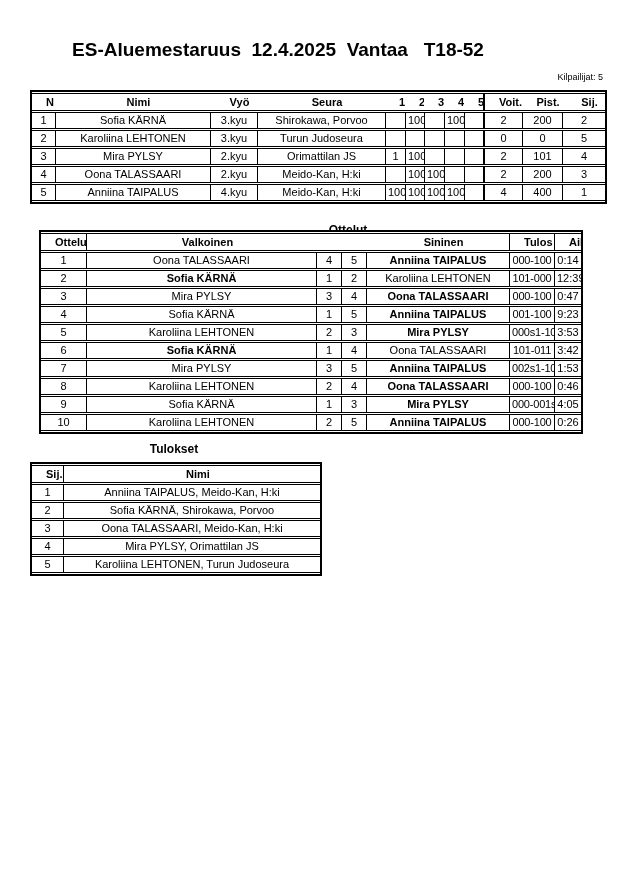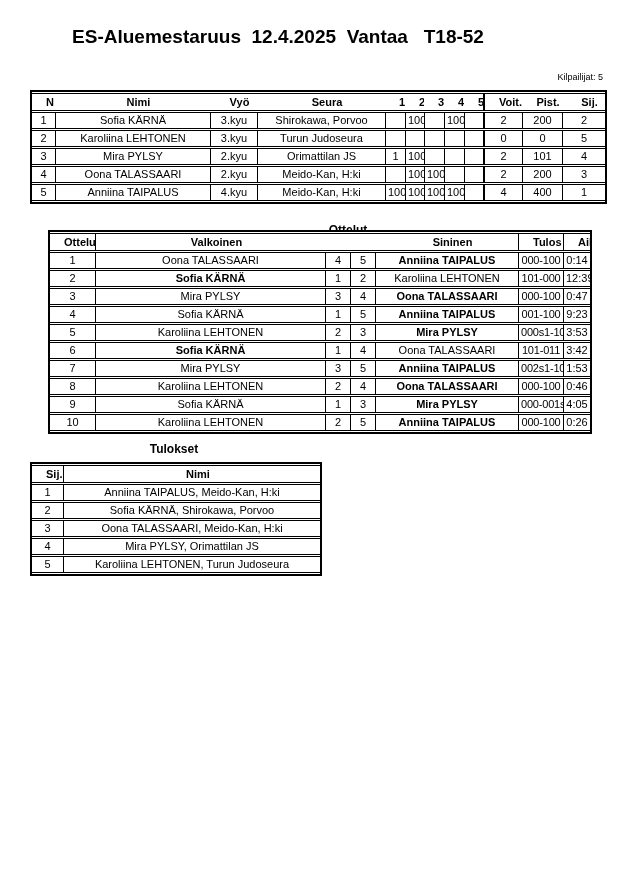--- a/index.html
+++ b/index.html
@@ -7,21 +7,21 @@
     position: relative;
     width: 630px;
     height: 891px;
     background: #ffffff;
     color: #000;
     font-family: "Liberation Sans", sans-serif;
     overflow: hidden;
   }
   .page-title {
     position: absolute;
-    top: 26px; left: 0; width: 556px;
+    top: 39px; left: 0; width: 556px;
     text-align: center;
     font-size: 19px;
     font-weight: bold;
     white-space: pre;
   }
   .sec-title {
     position: absolute;
     text-align: center;
     font-size: 12px;
     font-weight: bold;
@@ -55,21 +55,21 @@
   }
   .tbl th { font-weight: bold; height: 14px; padding-left: 14px; }
   .tbl td { border-left: 1px solid #000; }
   .tbl td:first-child { border-left: none; }
   .vline { border-left: 1px solid #000 !important; }
   .thick { border-left: 2px solid #000 !important; }
   .l { text-align: left; padding-left: 7px; margin-top: 23px; }
   .res { font-size: 10px; letter-spacing: -0.2px; padding: 1px 0; }
   .b { font-weight: bold; }
   #t-kilpailijat { top: 90px;  left: 30px; width: 573px; }
-  #t-ottelut     { top: 230px; left: 48px; width: 540px; }
+  #t-ottelut     { top: 230px; left: 39px; width: 540px; }
   #t-tulokset    { top: 462px; left: 30px; width: 288px; }
 </style>
 </head>
 <body>
 
 <div class="sheet">
 
   <div class="page-title">ES-Aluemestaruus  12.4.2025  Vantaa   T18-52</div>
   <div class="sec-title k">Kilpailijat</div>
   <div class="count-label">Kilpailijat: 5</div>

